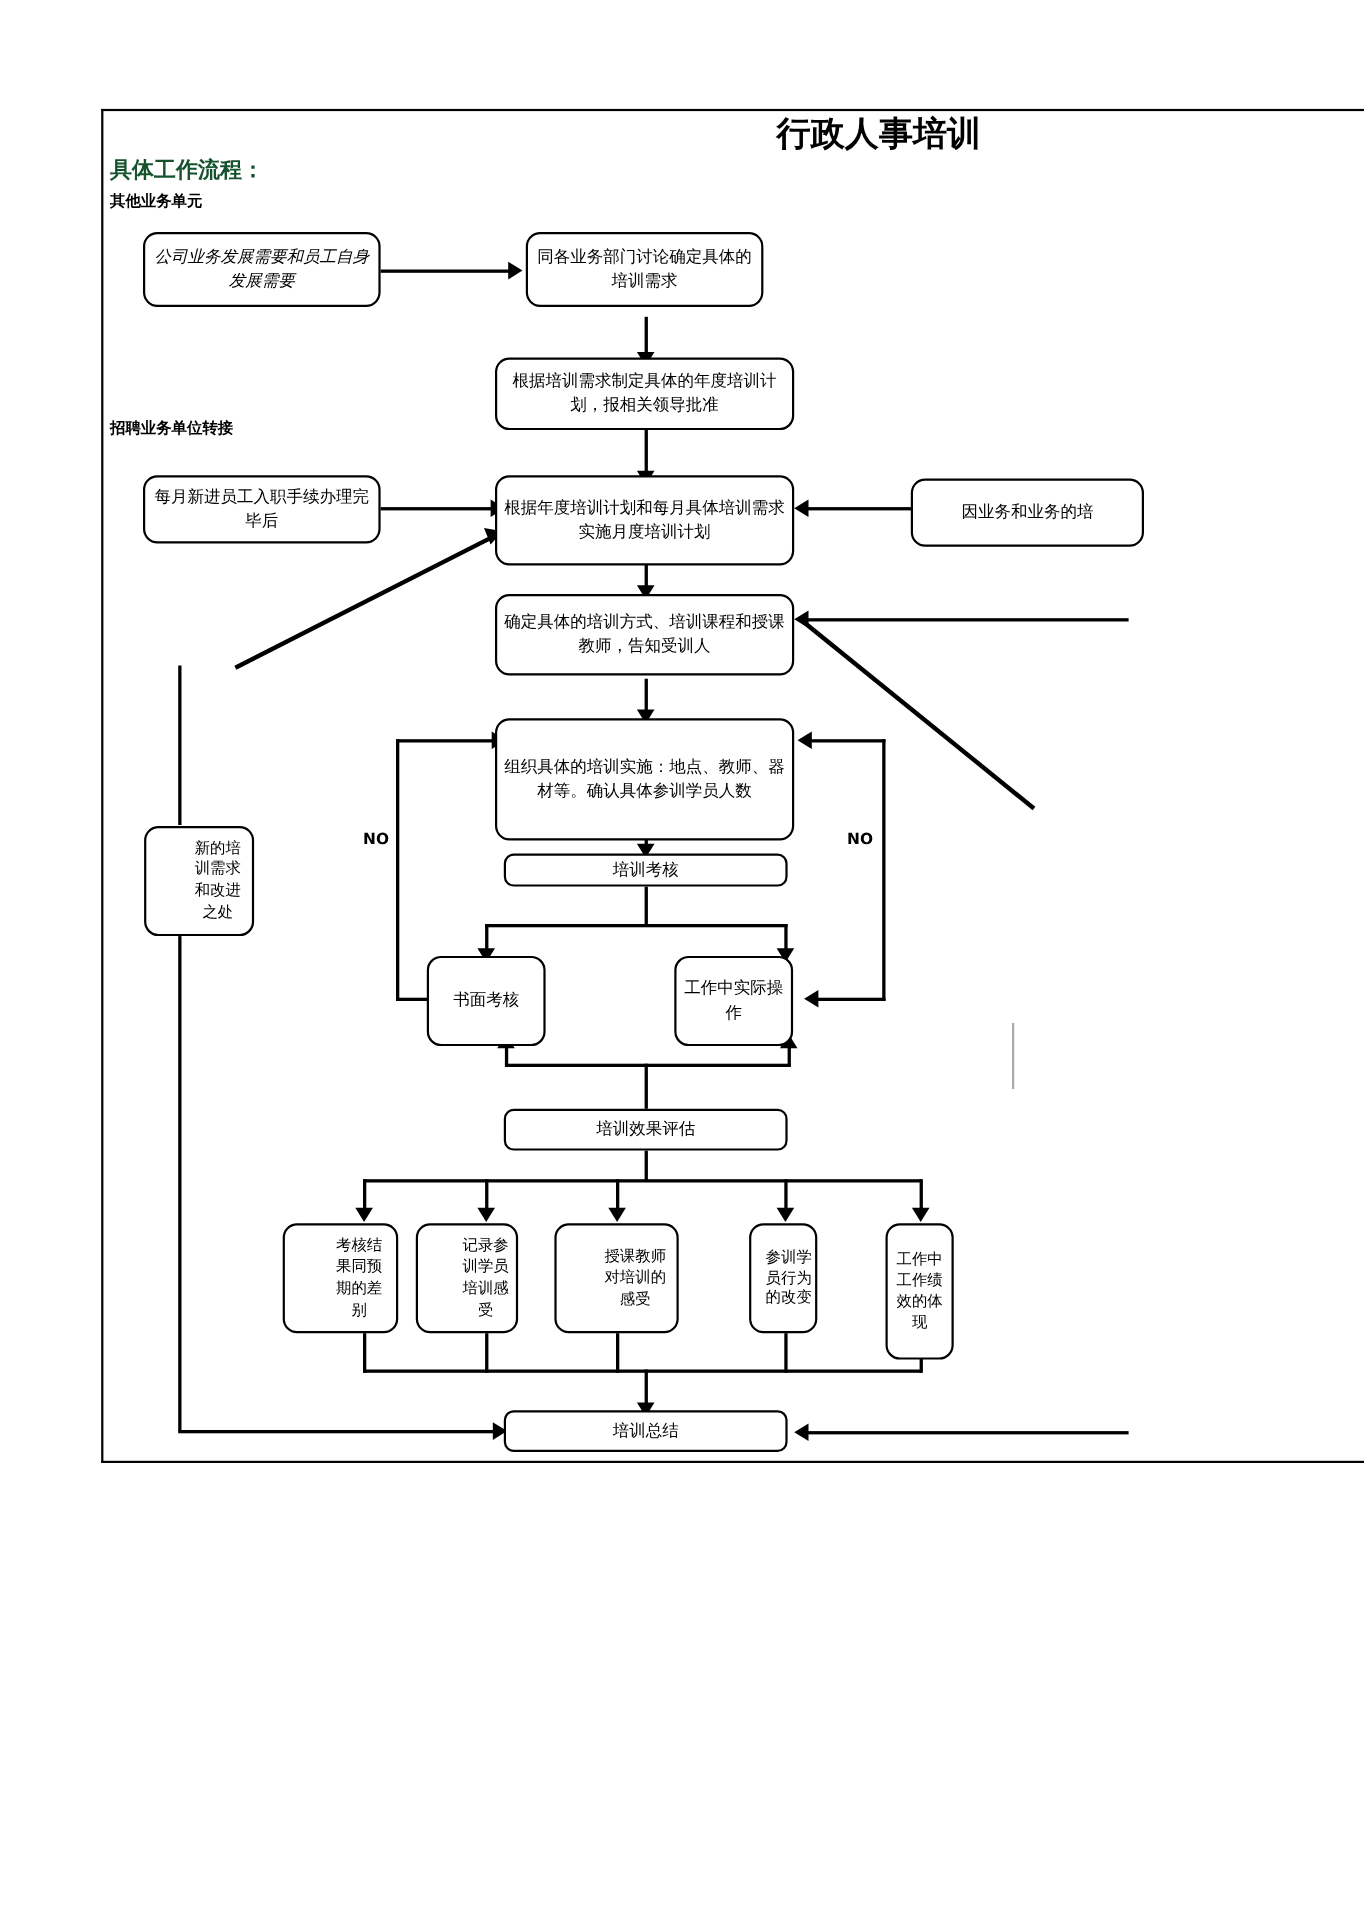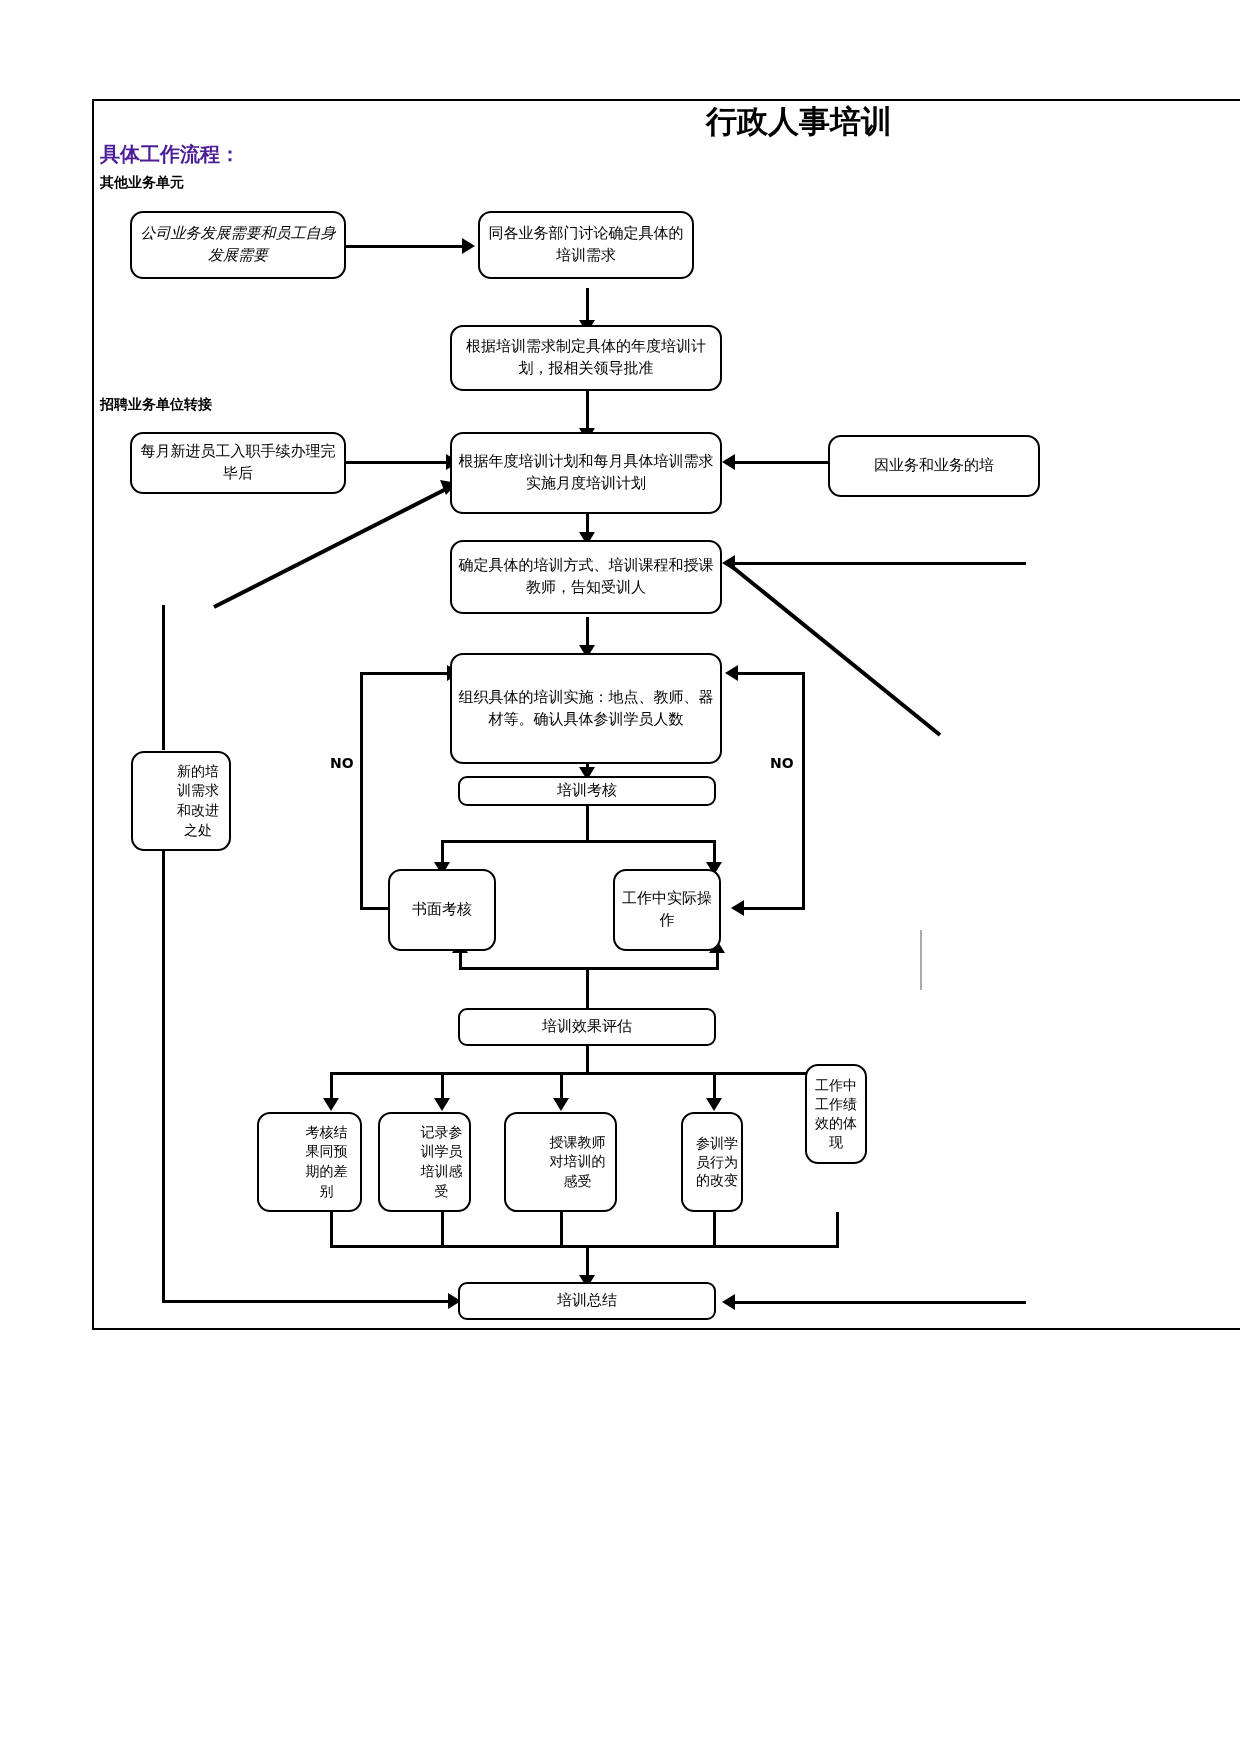--- a/index.html
+++ b/index.html
@@ -34,31 +34,31 @@
     letter-spacing:0px;
     white-space:nowrap;
     color:#000;
   }
   .section-title{
     position:absolute;
     left:100px; top:141px;
     font-size:20px;
     font-weight:bold;
     white-space:nowrap;
-    color:#4c1d95;
+    color:#14532d;
   }
   .lane-label{
     position:absolute;
     font-size:14px;
     font-weight:bold;
     white-space:nowrap;
     color:#000;
   }
   #lane-other{ left:100px; top:174px; }
-  #lane-recruit{ left:100px; top:396px; }
+  #lane-recruit{ left:100px; top:381px; }
 
   .no-label{
     position:absolute;
     font-size:14px;
     font-weight:bold;
     color:#000;
     white-space:nowrap;
   }
 
   
@@ -270,21 +270,21 @@
   </div>
 
   <div class="node small" style="left:504px; top:1112px; width:113px; height:100px;">
     <span>授课教师对培训的感受</span>
   </div>
 
   <div class="node narrow" style="left:681px; top:1112px; width:62px; height:100px;padding-left:12px;">
     <span>参训学员行为的改变</span>
   </div>
 
-  <div class="node narrow" style="left:805px; top:1064px; width:62px; height:100px;">
+  <div class="node narrow" style="left:805px; top:1112px; width:62px; height:124px;">
     <span>工作中工作绩效的体现</span>
   </div>
 
   <div class="node thin" style="left:458px; top:1282px; width:258px; height:38px;">
     <span>培训总结</span>
   </div>
 
 </div>
 
 </body></html>

